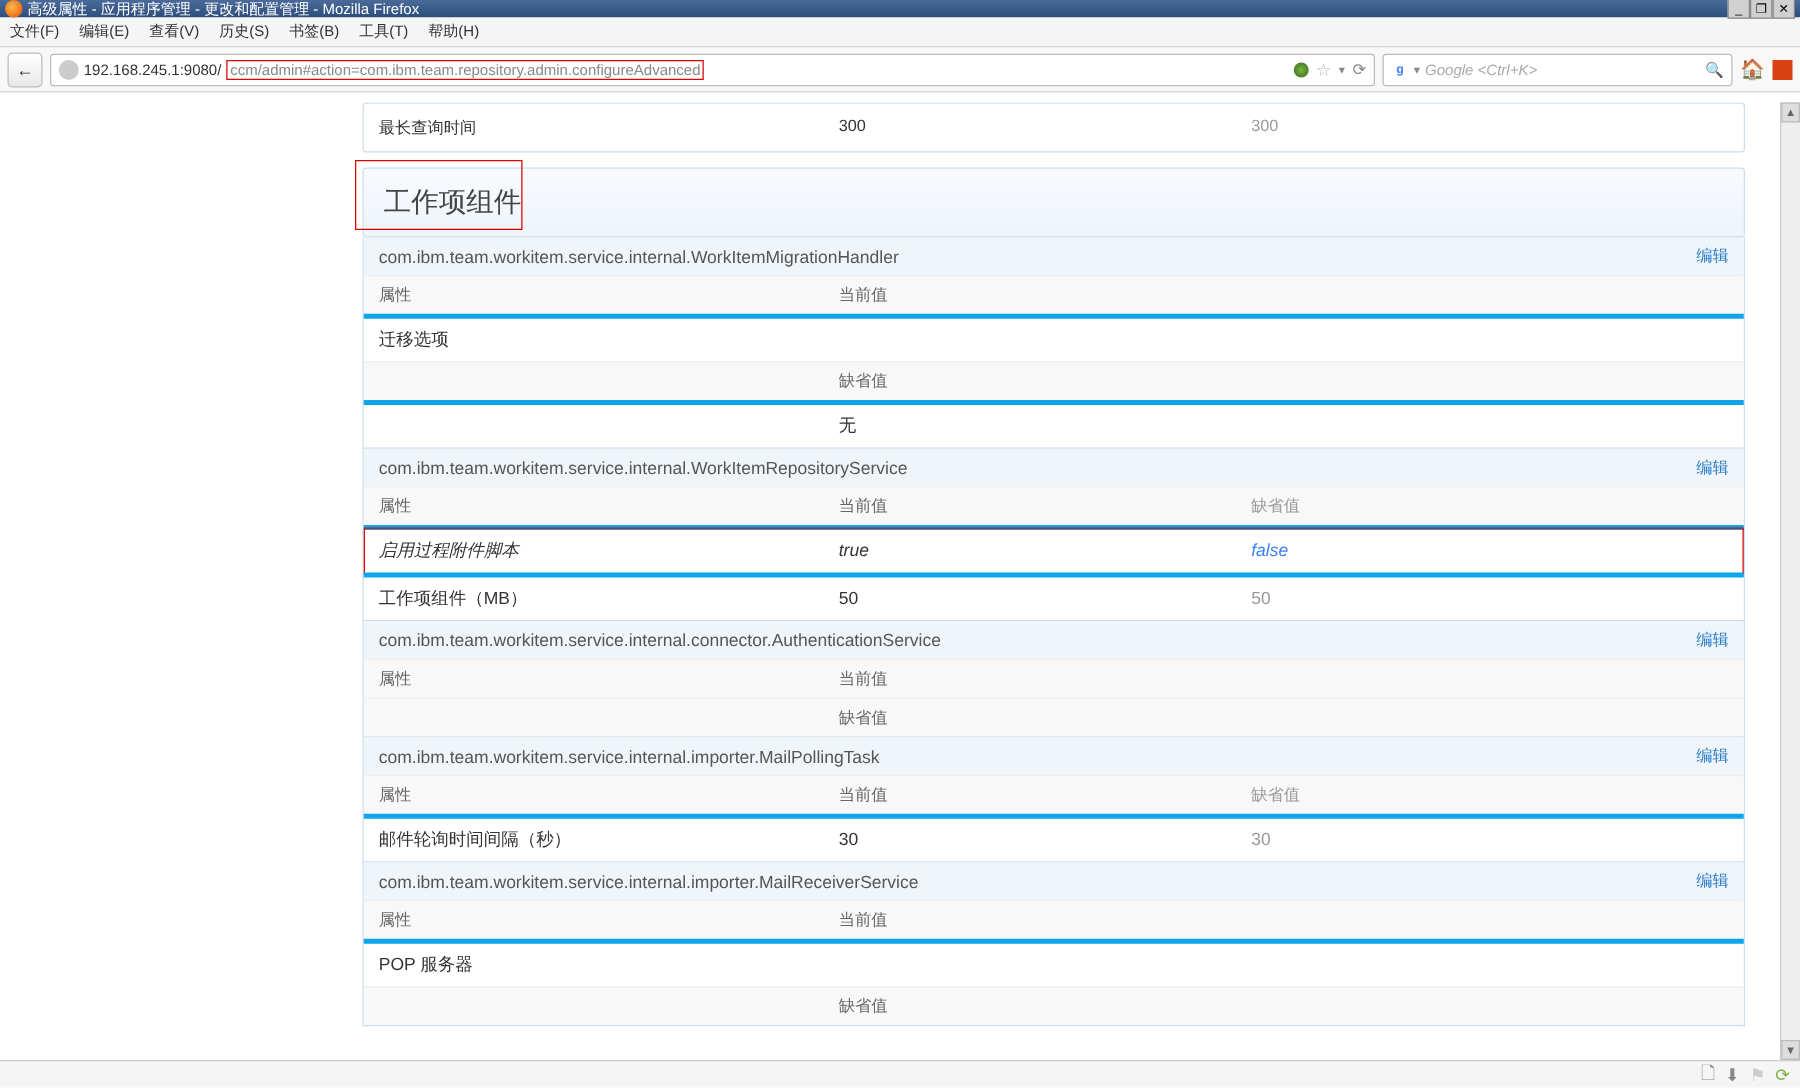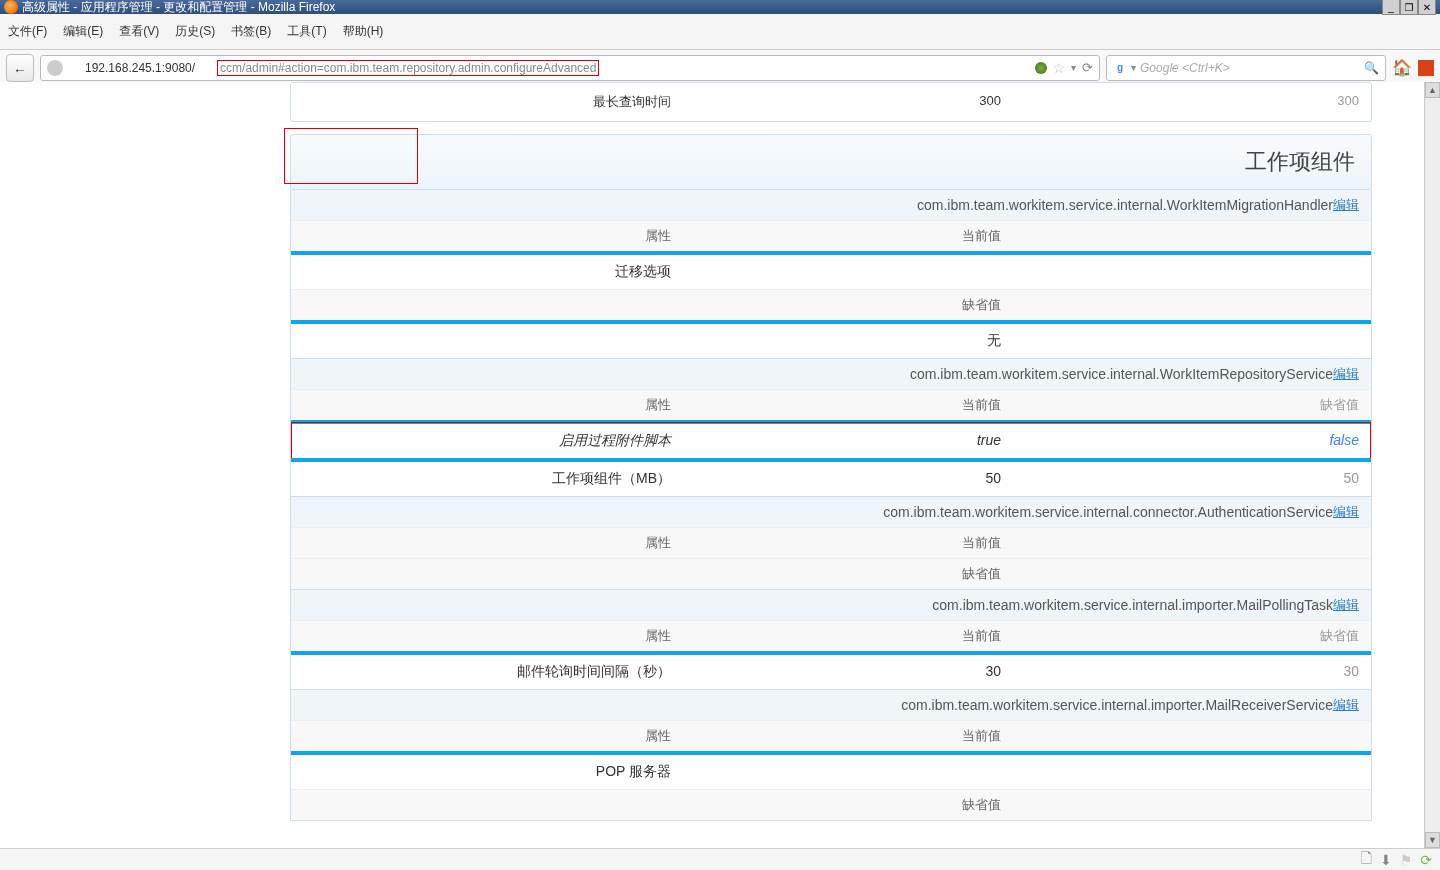--- a/index.html
+++ b/index.html
@@ -2,54 +2,54 @@
 <html><head>
 <meta charset="utf-8">
 <style>
 * { box-sizing: border-box; margin: 0; padding: 0; }
 body { font-family: "Microsoft YaHei", Arial, sans-serif; font-size: 13px; color: #333; background: #fff; overflow: hidden; }
 .titlebar { height: 14px; background: linear-gradient(#4a6a9a, #2d4d7d); color: #fff; display: flex; align-items: center; padding: 0 4px; font-size: 12px; }
 .titlebar-text { flex: 1; display: flex; align-items: center; gap: 4px; }
 .ff-icon { width: 14px; height: 14px; background: radial-gradient(circle at 40% 40%, #ffb74d, #e65100); border-radius: 50%; display: inline-block; }
 .win-btns { display: flex; gap: 0; }
 .win-btn { width: 18px; height: 16px; background: #d0d0d0; border: 1px solid #888; display: flex; align-items: center; justify-content: center; font-size: 10px; color: #000; cursor: pointer; }
-.menubar { height: 36px; background: #f5f5f5; display: flex; align-items: center; padding: 0 8px; gap: 16px; font-size: 12px; color: #333; border-bottom: 1px solid #ccc; }
+.menubar { height: 24px; background: #f5f5f5; display: flex; align-items: center; padding: 0 8px; gap: 16px; font-size: 12px; color: #333; border-bottom: 1px solid #ccc; }
 .menu-item { cursor: pointer; }
 .navbar { height: 36px; background: #f8f8f8; display: flex; align-items: center; padding: 4px 6px; gap: 6px; border-bottom: 1px solid #ccc; }
 .nav-back { width: 28px; height: 28px; border: 1px solid #bbb; border-radius: 4px; display: flex; align-items: center; justify-content: center; background: linear-gradient(#fff,#e8e8e8); cursor: pointer; font-size: 14px; }
 .globe { width: 16px; height: 16px; border-radius: 50%; background: #ccc; display: inline-block; }
-.url-bar { flex: 1; height: 26px; border: 1px solid #bbb; border-radius: 3px; background: #fff; display: flex; align-items: center; padding: 0 6px; gap: 22px; font-size: 12px; }
+.url-bar { flex: 1; height: 26px; border: 1px solid #bbb; border-radius: 3px; background: #fff; display: flex; align-items: center; padding: 0 6px; gap: 4px; font-size: 12px; }
 .url-host { color: #333; }
 .url-path { color: #888; }
 .url-box-highlight { border: 1px solid #d00; padding: 0 2px; }
 .url-right { margin-left: auto; display: flex; align-items: center; gap: 6px; }
 .dot-green { width: 12px; height: 12px; background: radial-gradient(#7cb342,#33691e); border-radius: 50%; }
 .star { color: #bbb; font-size: 14px; }
 .dd { color: #888; font-size: 10px; }
 .reload { color: #888; font-size: 13px; }
 .search-bar { width: 280px; height: 26px; border: 1px solid #bbb; border-radius: 3px; background: #fff; display: flex; align-items: center; padding: 0 6px; gap: 4px; font-size: 12px; }
 .g-icon { width: 14px; height: 14px; display: flex; align-items: center; justify-content: center; font-size: 10px; font-weight: bold; color: #4285f4; background: #fff; }
 .search-ph { color: #aaa; font-style: italic; flex: 1; }
 .mag { color: #888; }
 .home-icon { width: 20px; height: 20px; display: flex; align-items: center; justify-content: center; color: #666; font-size: 16px; cursor: pointer; }
 .sq-orange { width: 16px; height: 16px; background: #d84315; }
 .content-wrap { position: absolute; top: 82px; bottom: 22px; left: 0; right: 16px; overflow: hidden; background: #fff; }
-.inner { margin-left: 290px; margin-right: 52px; padding-top: 0; text-align: right; }
+.inner { margin-left: 290px; margin-right: 28px; padding-top: 0; }
 .topbox { border: 1px solid #cde; border-radius: 3px; margin-bottom: 12px; }
 .toprow { display: flex; padding: 10px 12px; }
 .col-a { flex: 0 0 368px; }
 .col-b { flex: 0 0 330px; }
 .col-c { flex: 1; color: #999; }
 .section-title-wrap { position: relative; }
 .section-title { font-size: 22px; color: #444; padding: 12px 16px; background: linear-gradient(#f8fbfe,#eef4fa); border: 1px solid #cde; border-radius: 3px; margin-bottom: 0; }
 .red-box-title { position: absolute; top: -6px; left: -6px; width: 134px; height: 56px; border: 1px solid #d00; pointer-events: none; }
 .svc-block { border: 1px solid #cde; border-top: none; }
 .svc-head { display: flex; align-items: center; background: #f0f5fa; padding: 6px 12px; font-size: 14px; color: #555; }
 .svc-head-name { flex: 1; }
-.edit-link { color: #2a7dc9; font-size: 13px; cursor: pointer; text-decoration: underline; }
+.edit-link { color: #2a7dc9; font-size: 13px; cursor: pointer; }
 .hdr-row { display: flex; background: #f8f8f8; padding: 6px 12px; color: #666; font-size: 13px; border-top: 1px solid #eee; }
 .data-row { display: flex; padding: 8px 12px; font-size: 14px; color: #333; border-top: 4px solid #0ea5e9; position: relative; }
 .sub-hdr { display: flex; background: #f8f8f8; padding: 6px 12px; color: #666; font-size: 13px; border-top: 1px solid #eee; }
 .red-box-row { position: absolute; border: 1px solid #d00; pointer-events: none; }
 .dim { color: #999; }
 .statusbar { position: absolute; bottom: 0; left: 0; right: 0; height: 22px; background: #f5f5f5; border-top: 1px solid #ccc; display: flex; align-items: center; justify-content: flex-end; padding: 0 8px; gap: 8px; }
 .sb-icon { color: #888; font-size: 14px; }
 .vscroll { position: absolute; top: 82px; bottom: 22px; right: 0; width: 16px; background: #eee; border-left: 1px solid #ccc; }
 .vthumb-top { position: absolute; top: 0; width: 100%; height: 16px; background: #ddd; border: 1px solid #bbb; display:flex;align-items:center;justify-content:center;font-size:9px;color:#666; }
 .vthumb-bot { position: absolute; bottom: 0; width: 100%; height: 16px; background: #ddd; border: 1px solid #bbb; display:flex;align-items:center;justify-content:center;font-size:9px;color:#666; }

